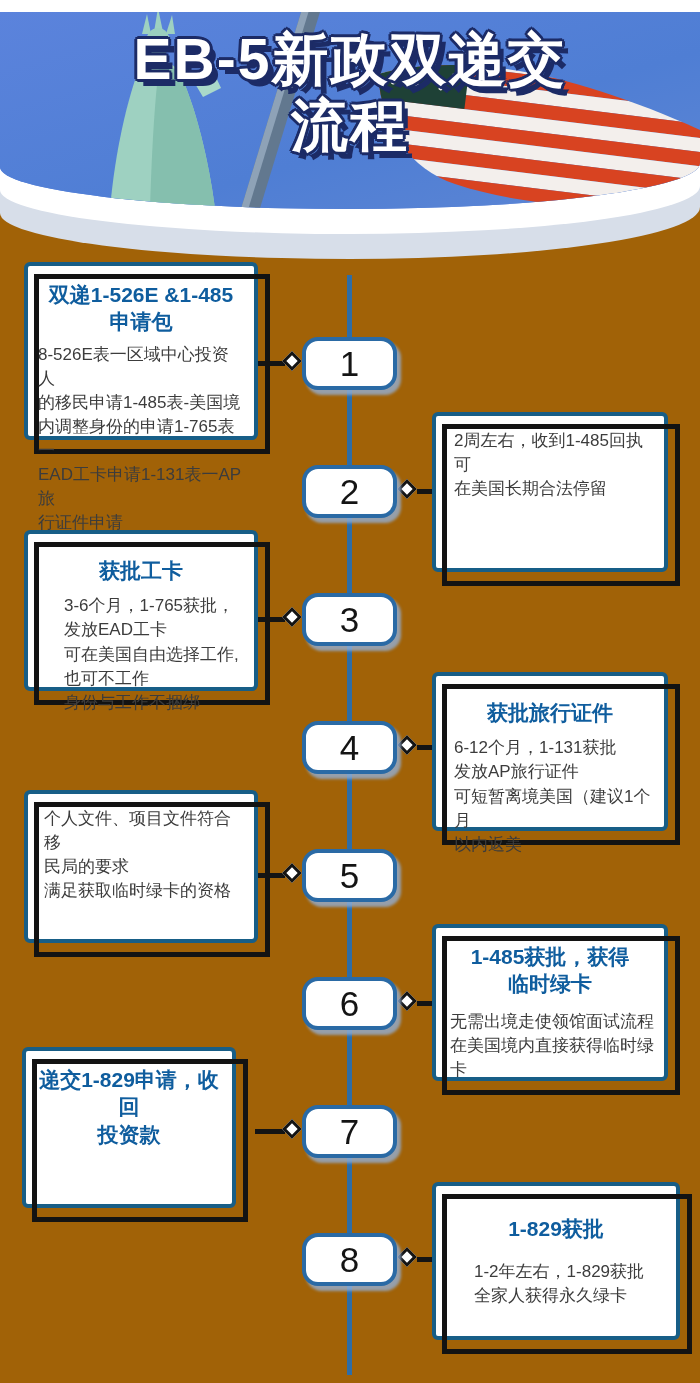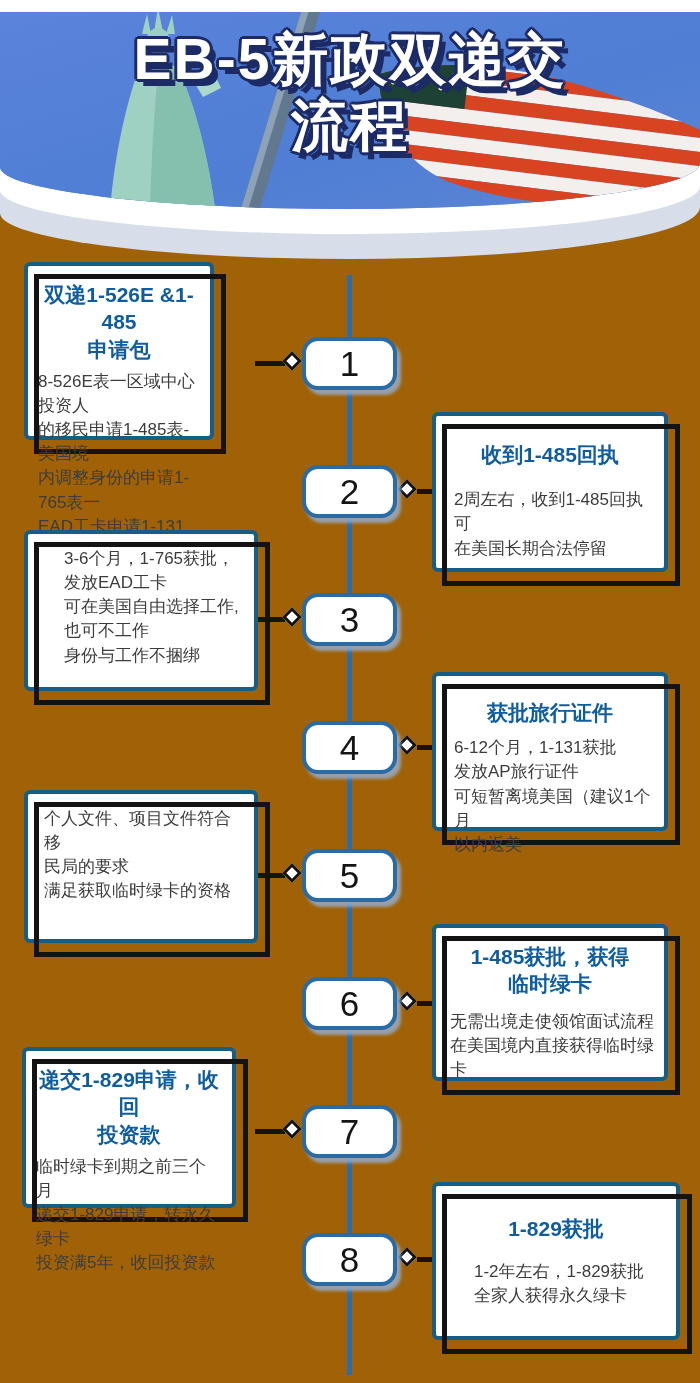--- a/index.html
+++ b/index.html
@@ -73,21 +73,21 @@
   }
   .box-title{
     white-space:pre-line;text-align:center;
     color:#0f5d9e;font-weight:800;font-size:21px;line-height:1.3;
     margin:2px 0 7px;
   }
   .box-body{
     white-space:pre-line;
     font-size:17px;line-height:1.42;color:#3c3c3c;
   }
-  .s1{left:24px;top:250px;width:190px;height:178px}
+  .s1{left:24px;top:250px;width:234px;height:178px}
   .s2{left:432px;top:400px;width:236px;height:160px}
   .s3{left:24px;top:518px;width:234px;height:161px}
   .s4{left:432px;top:660px;width:236px;height:159px}
   .s5{left:24px;top:778px;width:234px;height:153px}
   .s6{left:432px;top:912px;width:236px;height:157px}
   .s7{left:22px;top:1035px;width:214px;height:161px}
   .s8{left:432px;top:1170px;width:248px;height:158px}
 
   .s2 .box-title{margin:12px 0 20px}
   .s2 .box-body{padding-left:8px}
@@ -245,25 +245,25 @@
   <div class="box s1">
     <div class="box-title">双递1-526E &amp;1-485
 申请包</div>
     <div class="box-body">8-526E表一区域中心投资人
 的移民申请1-485表-美国境
 内调整身份的申请1-765表一
 EAD工卡申请1-131表一AP旅
 行证件申请</div>
   </div>
   <div class="box s2">
-    <div class="box-title">收到1-485回执</div>
     <div class="box-body">2周左右，收到1-485回执可
 在美国长期合法停留</div>
   </div>
   <div class="box s3">
+    <div class="box-title">获批工卡</div>
     <div class="box-body">3-6个月，1-765获批，
 发放EAD工卡
 可在美国自由选择工作,
 也可不工作
 身份与工作不捆绑</div>
   </div>
   <div class="box s4">
     <div class="box-title">获批旅行证件</div>
     <div class="box-body">6-12个月，1-131获批
 发放AP旅行证件
@@ -277,23 +277,20 @@
   </div>
   <div class="box s6">
     <div class="box-title">1-485获批，获得
 临时绿卡</div>
     <div class="box-body">无需出境走使领馆面试流程
 在美国境内直接获得临时绿卡</div>
   </div>
   <div class="box s7">
     <div class="box-title">递交1-829申请，收回
 投资款</div>
-    <div class="box-body">临时绿卡到期之前三个月
-递交1-829申请，转永久绿卡
-投资满5年，收回投资款</div>
   </div>
   <div class="box s8">
     <div class="box-title">1-829获批</div>
     <div class="box-body">1-2年左右，1-829获批
 全家人获得永久绿卡</div>
   </div>
 
 </div>
 
 </body></html>

